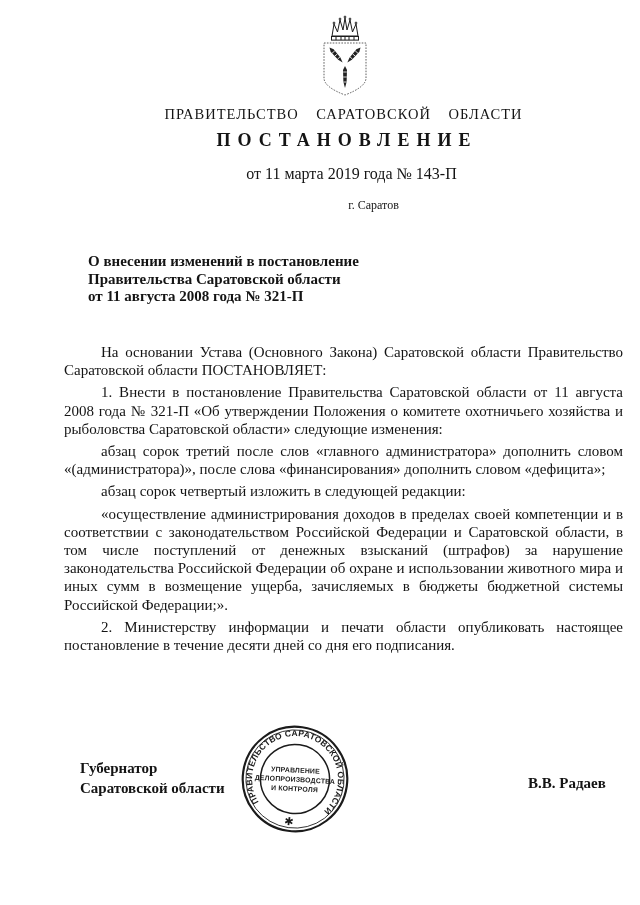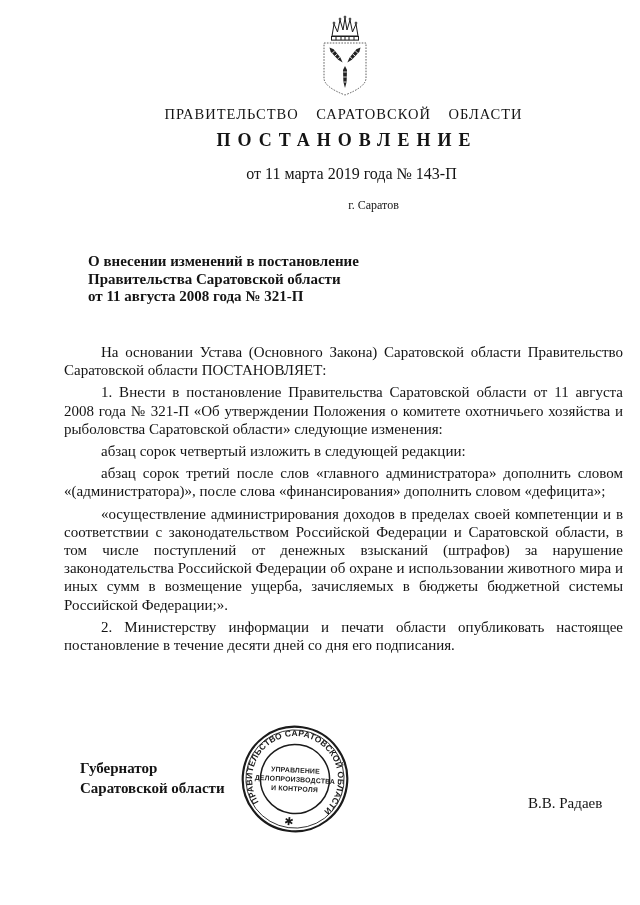--- a/index.html
+++ b/index.html
@@ -51,22 +51,22 @@
   }
   .body-text p{margin:4px;text-indent:37px;}
 
   
   .sig-position{
     position:absolute;left:80px;top:758px;width:260px;
     font-size:15px;font-weight:bold;line-height:20px;
     white-space:pre-line;
   }
   .sig-name{
-    position:absolute;left:528px;top:795px;
-    font-size:15px;font-weight:normal;white-space:nowrap;
+    position:absolute;left:528px;top:775px;
+    font-size:15px;font-weight:bold;white-space:nowrap;
   }
 
   
   .stamp{position:absolute;left:234px;top:723px;width:122px;height:112px;}
   .stamp text{fill:#1b1b1b;}
   .stamp .ring-txt{font-family:"Liberation Sans","DejaVu Sans",sans-serif;font-weight:bold;font-size:9.1px;letter-spacing:0.3px;}
   .stamp .center-txt{font-family:"Liberation Sans","DejaVu Sans",sans-serif;font-weight:bold;font-size:7.4px;letter-spacing:0.2px;}
   .stamp .star-txt{font-family:"DejaVu Sans",sans-serif;font-size:12px;}
 
   .emblem .ink{stroke:#1c1c1c;fill:none;stroke-width:1;}
@@ -125,22 +125,22 @@
     <div class="city">г. Саратов</div>
   </div>
 
   <div class="doc-title">О внесении изменений в постановление
 Правительства Саратовской области
 от 11 августа 2008 года № 321-П</div>
 
   <div class="body-text">
     <p>На основании Устава (Основного Закона) Саратовской области Правительство Саратовской области ПОСТАНОВЛЯЕТ:</p>
     <p>1. Внести в постановление Правительства Саратовской области от 11 августа 2008 года № 321-П «Об утверждении Положения о комитете охотничьего хозяйства и рыболовства Саратовской области» следующие изменения:</p>
+    <p>абзац сорок третий после слов «главного администратора» дополнить словом «(администратора)», после слова «финансирования» дополнить словом «дефицита»;</p>
     <p>абзац сорок четвертый изложить в следующей редакции:</p>
-    <p>абзац сорок третий после слов «главного администратора» дополнить словом «(администратора)», после слова «финансирования» дополнить словом «дефицита»;</p>
     <p>«осуществление администрирования доходов в пределах своей компетенции и в соответствии с законодательством Российской Федерации и Саратовской области, в том числе поступлений от денежных взысканий (штрафов) за нарушение законодательства Российской Федерации об охране и использовании животного мира и иных сумм в возмещение ущерба, зачисляемых в бюджеты бюджетной системы Российской Федерации;».</p>
     <p>2. Министерству информации и печати области опубликовать настоящее постановление в течение десяти дней со дня его подписания.</p>
   </div>
 
   <div class="sig-position">Губернатор
 Саратовской области</div>
   <div class="sig-name">В.В. Радаев</div>
 
   <svg class="stamp" viewBox="-60 -60 120 120" aria-hidden="true">
     <g transform="rotate(8)">

